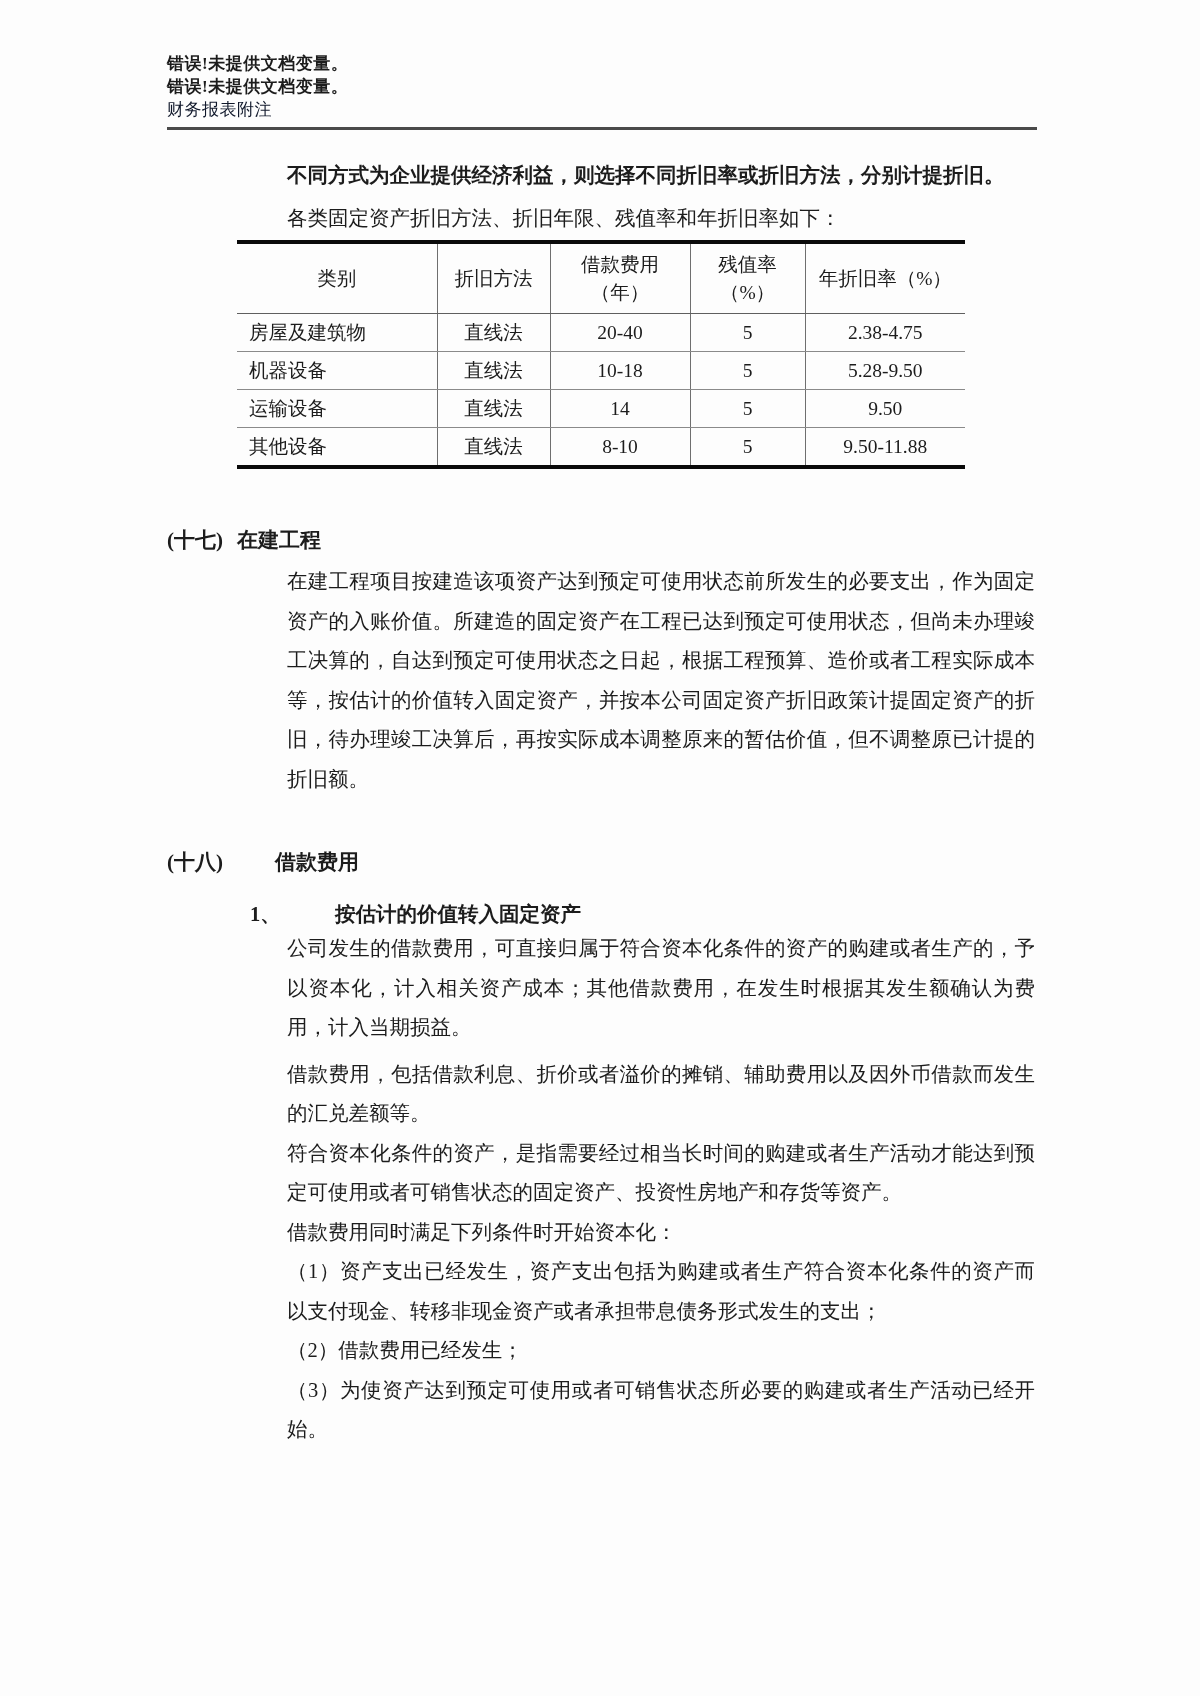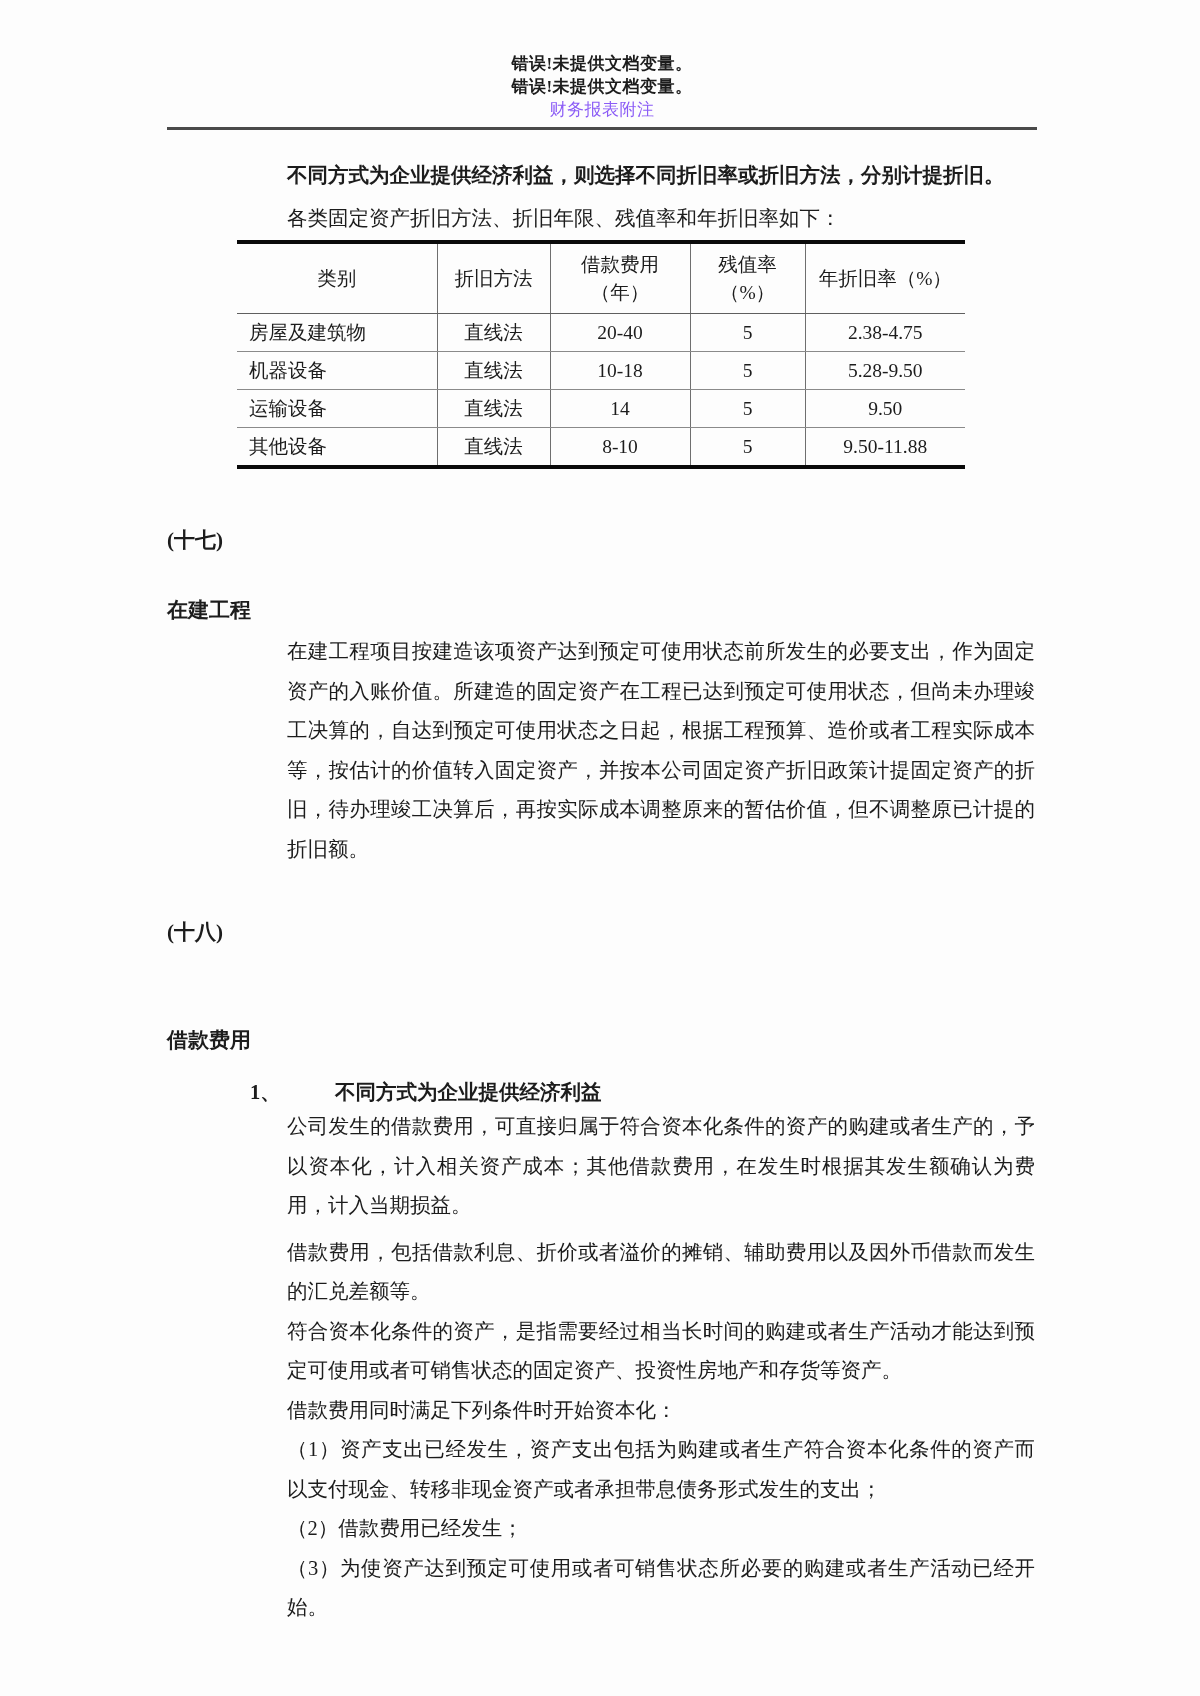--- a/index.html
+++ b/index.html
@@ -27,25 +27,24 @@
   .doc-header {
     margin-top: 52px;
     padding-bottom: 6px;
     border-bottom: 3px solid #4a4a4a;
   }
   .doc-header .hline {
     font-size: 17px;
     line-height: 23px;
     font-weight: bold;
     letter-spacing: 0.5px;
-    text-align: center;
   }
   .doc-header .hline.plain {
     font-weight: normal;
-    color: #8b5cf6;
+    color: #0f172a;
   }
 
   
   .body-par {
     margin: 0 0 0 120px;
     width: 748px;
     font-size: 20.5px;
     line-height: 39.5px;
     text-align: justify;
     text-justify: inter-ideograph;
@@ -86,21 +85,20 @@
     text-align: left;
     padding-left: 12px;
   }
 
   
   .section-heading {
     display: flex;
     font-size: 21px;
     font-weight: bold;
     line-height: 30px;
-    flex-direction: column;
   }
   .section-heading .sec-num { width: 70px; flex: 0 0 70px; }
   .sec17-heading { margin-top: 56px; }
   .sec18-heading { margin-top: 48px; gap: 38px; }
 
   .sub-heading {
     display: flex;
     margin-top: 22px;
     margin-left: 83px;
     font-size: 20.5px;
@@ -182,21 +180,21 @@
       <span>在建工程</span>
     </div>
     <p class="body-par after-heading">在建工程项目按建造该项资产达到预定可使用状态前所发生的必要支出，作为固定资产的入账价值。所建造的固定资产在工程已达到预定可使用状态，但尚未办理竣工决算的，自达到预定可使用状态之日起，根据工程预算、造价或者工程实际成本等，按估计的价值转入固定资产，并按本公司固定资产折旧政策计提固定资产的折旧，待办理竣工决算后，再按实际成本调整原来的暂估价值，但不调整原已计提的折旧额。</p>
 
     <div class="section-heading sec18-heading">
       <span class="sec-num">(十八)</span>
       <span>借款费用</span>
     </div>
     <div class="sub-heading">
       <span class="sub-num">1、</span>
-      <span>不同方式为企业提供经济利益</span>
+      <span>按估计的价值转入固定资产</span>
     </div>
     <p class="body-par">公司发生的借款费用，可直接归属于符合资本化条件的资产的购建或者生产的，予以资本化，计入相关资产成本；其他借款费用，在发生时根据其发生额确认为费用，计入当期损益。</p>
     <p class="body-par after-heading">借款费用，包括借款利息、折价或者溢价的摊销、辅助费用以及因外币借款而发生的汇兑差额等。</p>
     <p class="body-par">符合资本化条件的资产，是指需要经过相当长时间的购建或者生产活动才能达到预定可使用或者可销售状态的固定资产、投资性房地产和存货等资产。</p>
     <p class="body-par">借款费用同时满足下列条件时开始资本化：</p>
     <p class="body-par">（1）资产支出已经发生，资产支出包括为购建或者生产符合资本化条件的资产而以支付现金、转移非现金资产或者承担带息债务形式发生的支出；</p>
     <p class="body-par">（2）借款费用已经发生；</p>
     <p class="body-par">（3）为使资产达到预定可使用或者可销售状态所必要的购建或者生产活动已经开始。</p>
 
   </div>

